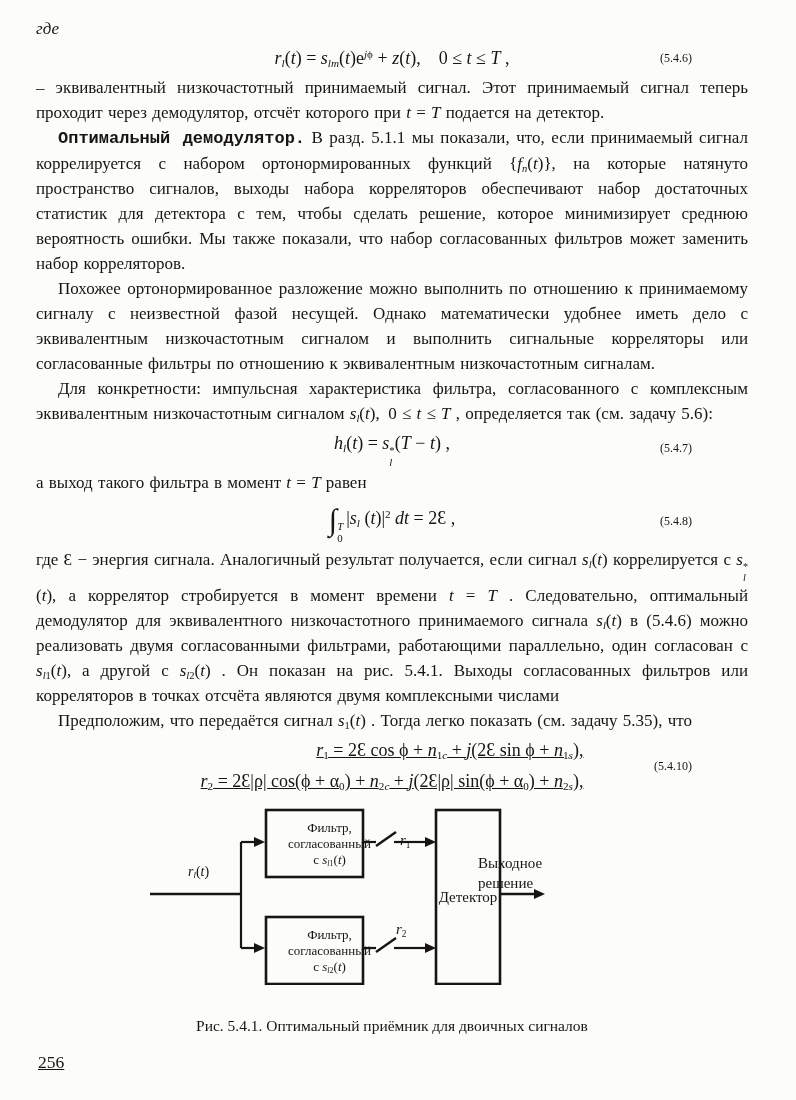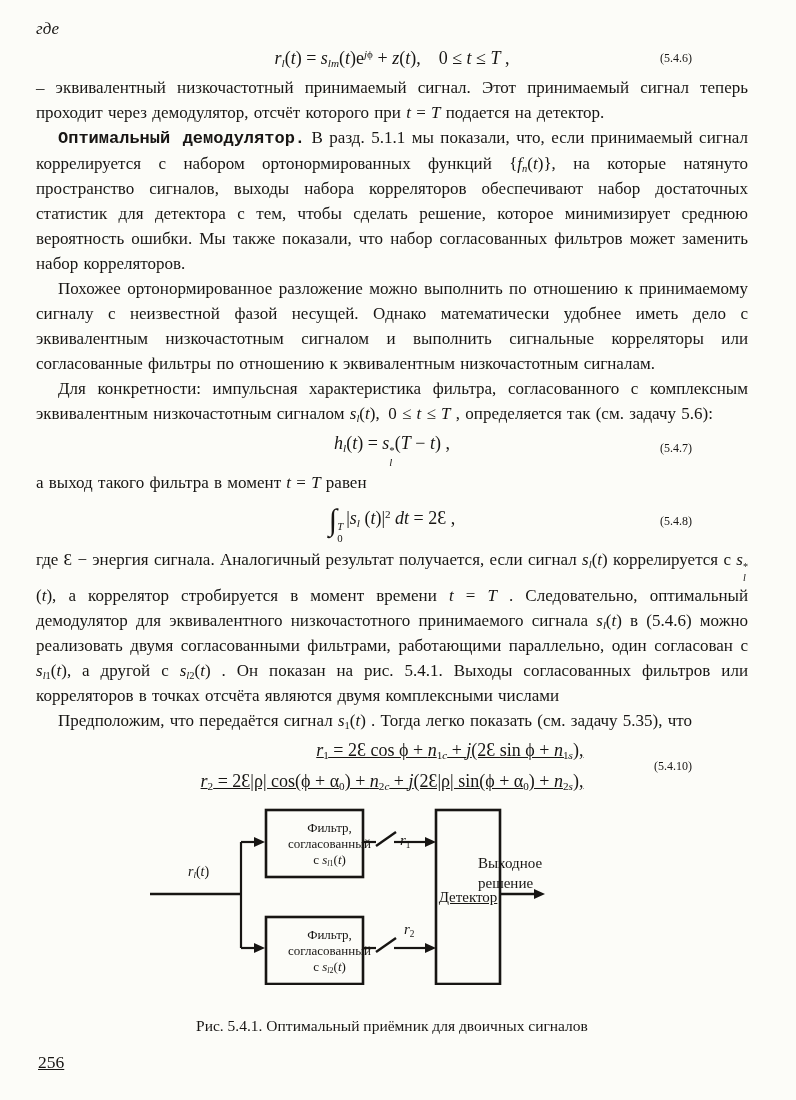--- a/index.html
+++ b/index.html
@@ -129,23 +129,23 @@
     <div class="boxlab" style="left:118px;top:3px;width:97px;height:67px;">
       <span>Фильтр,</span>
       <span>согласованный</span>
       <span>с <i>s</i><sub><i>l</i>1</sub>(<i>t</i>)</span>
     </div>
     <div class="boxlab" style="left:118px;top:110px;width:97px;height:67px;">
       <span>Фильтр,</span>
       <span>согласованный</span>
       <span>с <i>s</i><sub><i>l</i>2</sub>(<i>t</i>)</span>
     </div>
-    <div class="detlab" style="left:288px;top:3px;width:64px;height:174px;text-decoration:underline;">Детектор</div>
+    <div class="detlab" style="left:288px;top:3px;width:64px;height:174px;">Детектор</div>
     <div class="figlab" style="left:252px;top:25px;"><i>r</i><sub>1</sub></div>
-    <div class="figlab" style="left:256px;top:114px;"><i>r</i><sub>2</sub></div>
+    <div class="figlab" style="left:248px;top:114px;"><i>r</i><sub>2</sub></div>
     <div class="outlab" style="left:330px;top:46px;width:120px;">
       <span>Выходное</span><br>
       <span>решение</span>
     </div>
   </div>
 
   <div class="caption">Рис. 5.4.1. Оптимальный приёмник для двоичных сигналов</div>
 
 </div>
 

